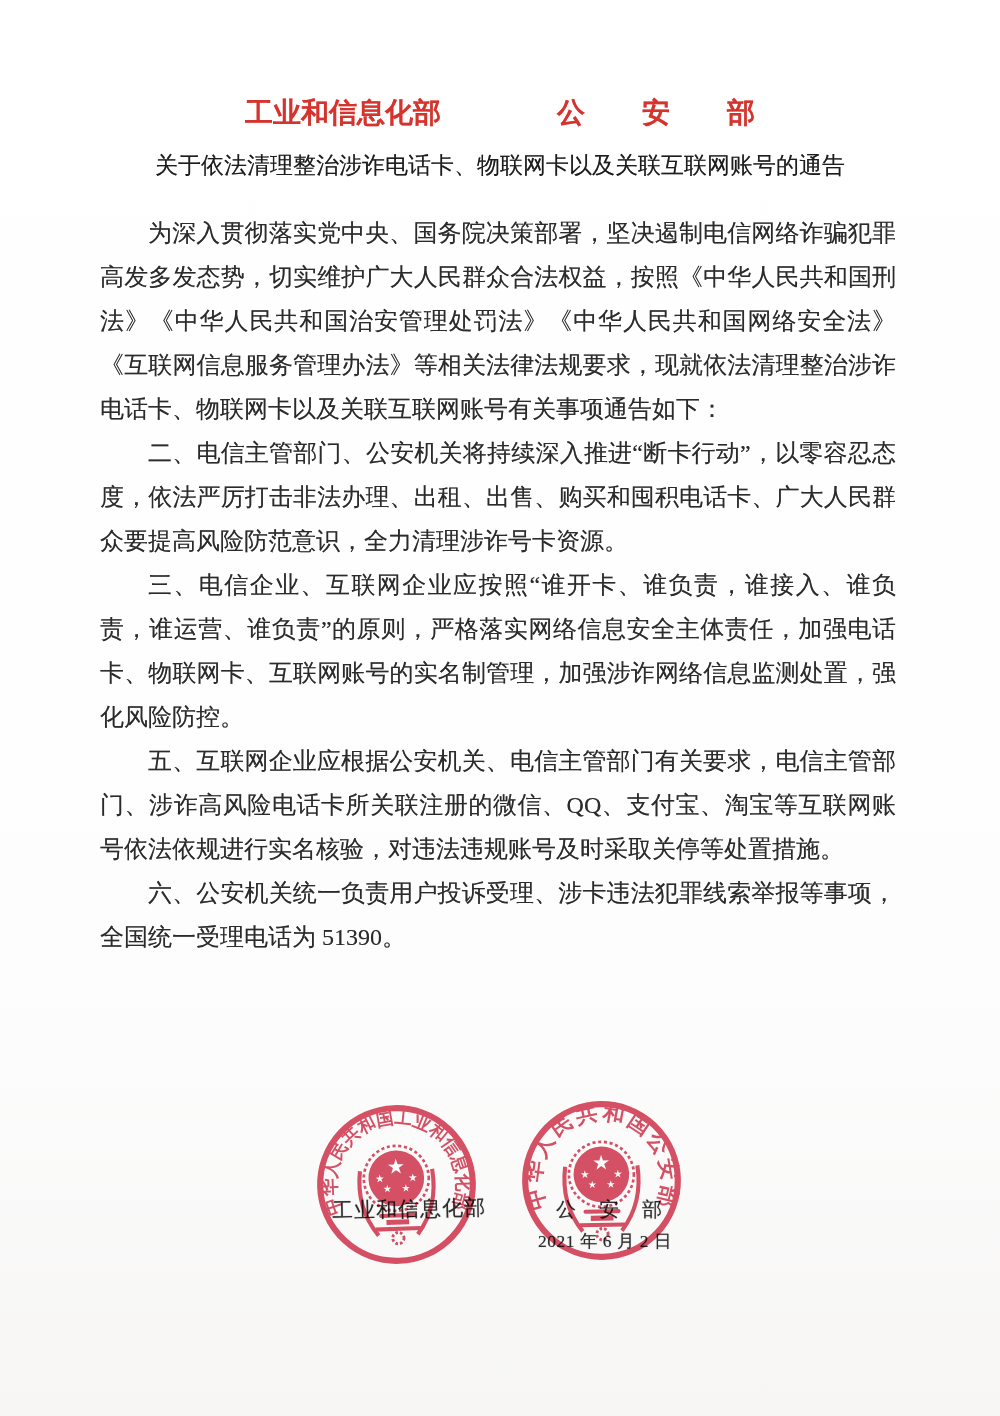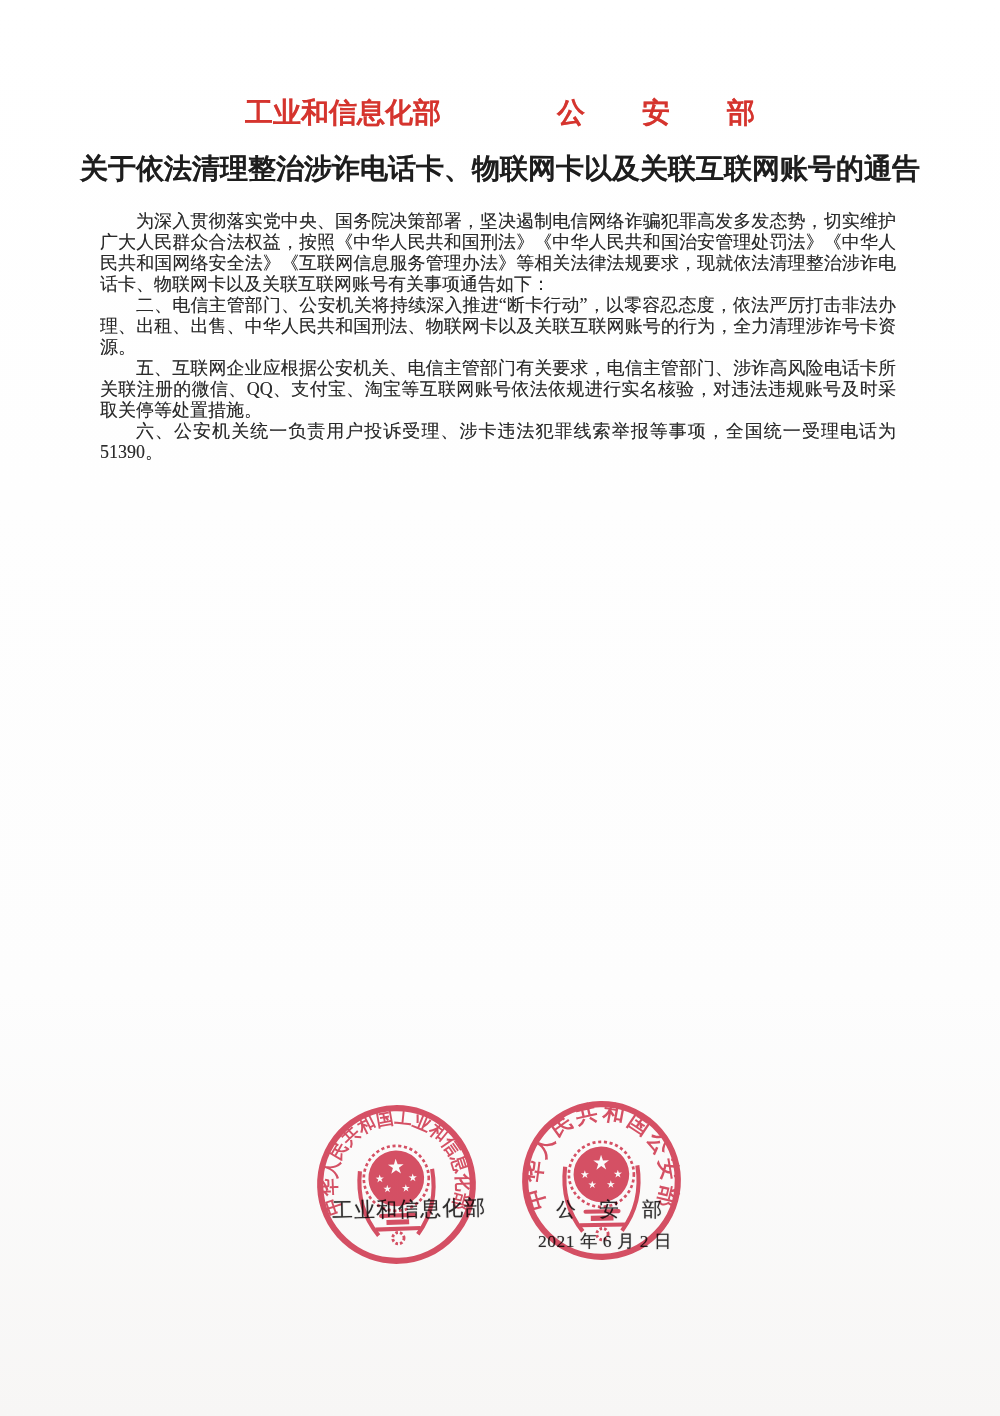--- a/index.html
+++ b/index.html
@@ -28,33 +28,33 @@
     white-space: nowrap;
   }
   .ministry-spaced {
     letter-spacing: 57px;
     margin-right: -57px;
   }
   .doc-title {
     position: absolute;
     top: 150px; left: 0; right: 0;
     text-align: center;
-    font-size: 28px;
-    font-weight: bold;
+    font-size: 23px;
+    font-weight: normal;
     color: #1d1d1d;
     text-shadow: 0 0 .5px rgba(0,0,0,.5);
     white-space: nowrap;
   }
   .notice-body {
     position: absolute;
     top: 211px;
     left: 100px;
     width: 796px;
-    font-size: 18px;
-    line-height: 21px;
+    font-size: 24px;
+    line-height: 44px;
     text-align: justify;
     text-justify: inter-ideograph;
     color: #2b2b2b;
     text-shadow: 0 0 .5px rgba(20,20,20,.45);
   }
   .notice-body p { margin: 0; text-indent: 2em; }
 
   .seal {
     position: absolute;
     width: 165px;
@@ -84,21 +84,22 @@
 
   <div class="header-row">
     <span>工业和信息化部</span>
     <span class="ministry-spaced">公安部</span>
   </div>
 
   <div class="doc-title">关于依法清理整治涉诈电话卡、物联网卡以及关联互联网账号的通告</div>
 
   <div class="notice-body">
     <p>为深入贯彻落实党中央、国务院决策部署，坚决遏制电信网络诈骗犯罪高发多发态势，切实维护广大人民群众合法权益，按照《中华人民共和国刑法》《中华人民共和国治安管理处罚法》《中华人民共和国网络安全法》《互联网信息服务管理办法》等相关法律法规要求，现就依法清理整治涉诈电话卡、物联网卡以及关联互联网账号有关事项通告如下：</p>
-    <p>二、电信主管部门、公安机关将持续深入推进“断卡行动”，以零容忍态度，依法严厉打击非法办理、出租、出售、中华人民共和国刑法、物联网卡以及关联互联网账号的行为，全力清理涉诈号卡资源。</p>
+    <p>二、电信主管部门、公安机关将持续深入推进“断卡行动”，以零容忍态度，依法严厉打击非法办理、出租、出售、购买和囤积电话卡、广大人民群众要提高风险防范意识，全力清理涉诈号卡资源。</p>
+    <p>三、电信企业、互联网企业应按照“谁开卡、谁负责，谁接入、谁负责，谁运营、谁负责”的原则，严格落实网络信息安全主体责任，加强电话卡、物联网卡、互联网账号的实名制管理，加强涉诈网络信息监测处置，强化风险防控。</p>
     <p>五、互联网企业应根据公安机关、电信主管部门有关要求，电信主管部门、涉诈高风险电话卡所关联注册的微信、QQ、支付宝、淘宝等互联网账号依法依规进行实名核验，对违法违规账号及时采取关停等处置措施。</p>
     <p>六、公安机关统一负责用户投诉受理、涉卡违法犯罪线索举报等事项，全国统一受理电话为 51390。</p>
   </div>
 
   <div class="overprint sig-miit">工业和信息化部</div>
   <div class="overprint sig-mps">公安部</div>
   <div class="overprint seal-date">2021 年 6 月 2 日</div>
 
   <svg class="seal seal-miit" viewBox="0 0 160 160" font-family="Liberation Serif, DejaVu Serif, serif">
     <defs>

